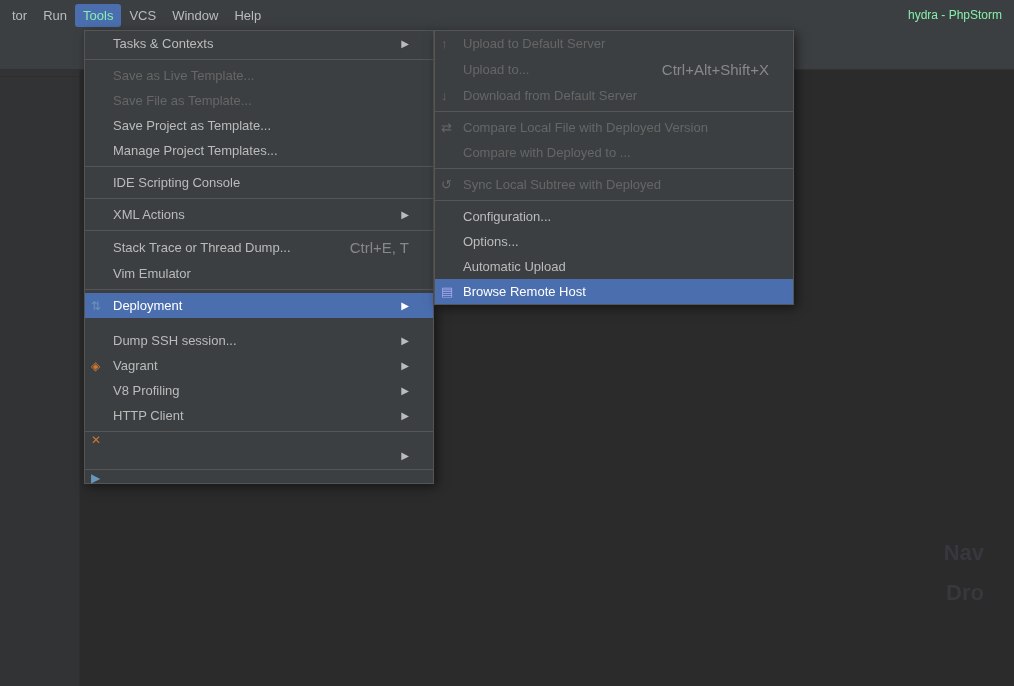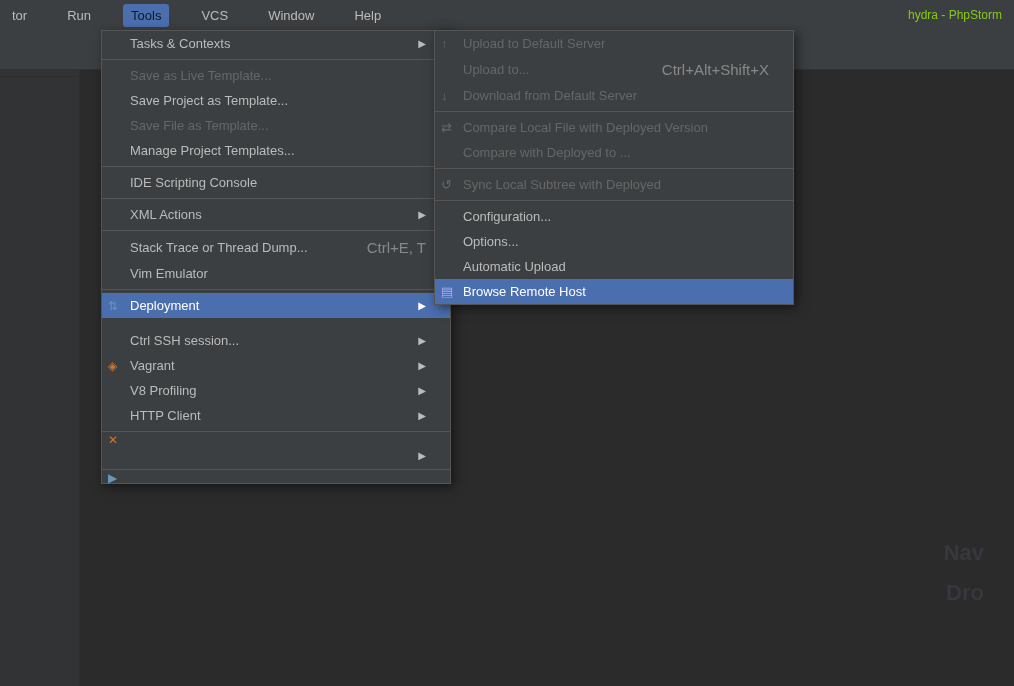--- a/index.html
+++ b/index.html
@@ -16,35 +16,34 @@
 
     
     .menubar {
       display: flex;
       align-items: center;
       height: 30px;
       background: #3c3f41;
       padding: 0 4px;
       position: relative;
       z-index: 100;
-      gap: 24px;
     }
     .menubar-item {
       padding: 4px 8px;
       cursor: pointer;
       color: #bbbbbb;
       border-radius: 3px;
     }
     .menubar-item:hover, .menubar-item.active {
       background: #4b6eaf;
-      color: #0f172a;
+      color: #86efac;
     }
     .menubar-title {
       margin-left: auto;
-      color: #84cc16;
+      color: #86efac;
       font-size: 12px;
       padding-right: 8px;
     }
 
     
     .toolbar {
       height: 40px;
       background: #3c3f41;
       border-bottom: 1px solid #323232;
       display: flex;
@@ -78,21 +77,21 @@
       position: absolute;
       top: 0; left: 0; right: 0; bottom: 0;
       background: rgba(43,43,43,0.6);
       z-index: 10;
     }
 
     
     .dropdown-tools {
       position: absolute;
       top: 30px;
-      left: 101px;
+      left: 84px;
       width: 350px;
       background: #3c3f41;
       border: 1px solid #555555;
       box-shadow: 3px 3px 10px rgba(0,0,0,0.5);
       z-index: 200;
     }
 
     .dropdown-deployment {
       position: absolute;
       top: 30px;
@@ -210,25 +209,25 @@
 <div class="dropdown-tools">
 
   <div class="menu-item">
     <span>Tasks &amp; Contexts</span>
     <span class="menu-item-arrow">▶</span>
   </div>
   <div class="menu-separator"></div>
   <div class="menu-item disabled">
     <span>Save as Live Template...</span>
   </div>
+  <div class="menu-item disabled">
+    <span>Save File as Template...</span>
+  </div>
   <div class="menu-item">
     <span>Save Project as Template...</span>
-  </div>
-  <div class="menu-item disabled">
-    <span>Save File as Template...</span>
   </div>
   <div class="menu-item">
     <span>Manage Project Templates...</span>
   </div>
   <div class="menu-separator"></div>
   <div class="menu-item">
     <span>IDE Scripting Console</span>
   </div>
   <div class="menu-separator"></div>
   <div class="menu-item">
@@ -247,21 +246,21 @@
 
   <div class="menu-item active">
     <span class="menu-item-icon deployment-icon">⇅</span>
     <span>Deployment</span>
     <span class="menu-item-arrow">▶</span>
   </div>
   <div class="menu-item">
     <span></span>
   </div>
   <div class="menu-item">
-    <span>Ctrl SSH session...</span>
+    <span>Dump SSH session...</span>
     <span class="menu-item-arrow">▶</span>
   </div>
   <div class="menu-item">
     <span class="menu-item-icon" style="color:#cc7832;">◈</span>
     <span>Vagrant</span>
     <span class="menu-item-arrow">▶</span>
   </div>
   <div class="menu-item">
     <span>V8 Profiling</span>
     <span class="menu-item-arrow">▶</span>

